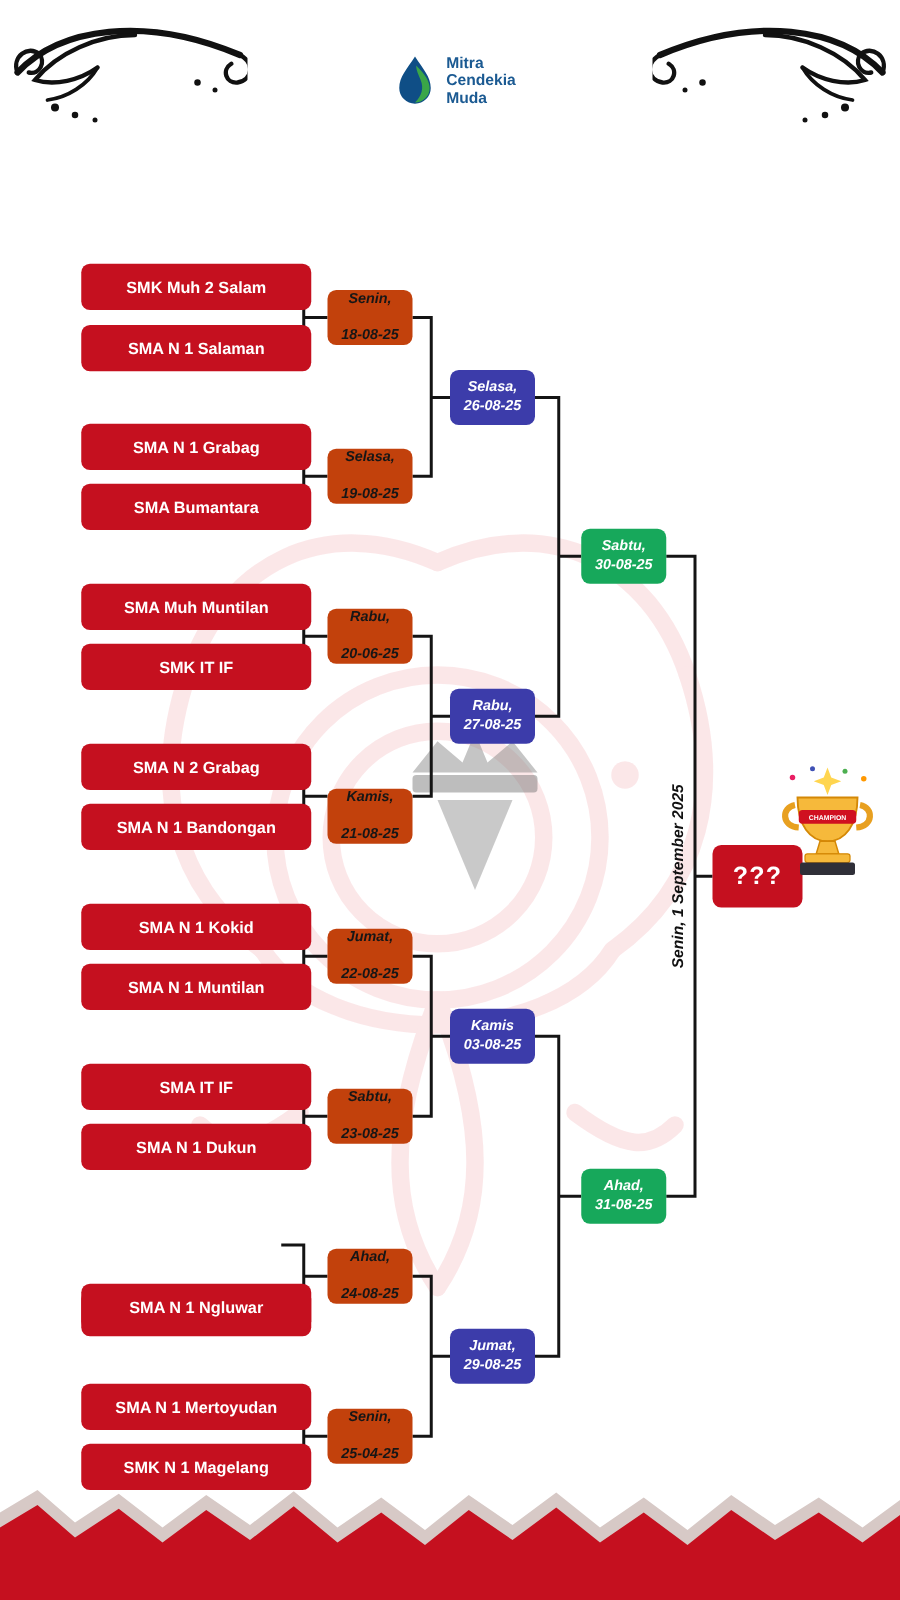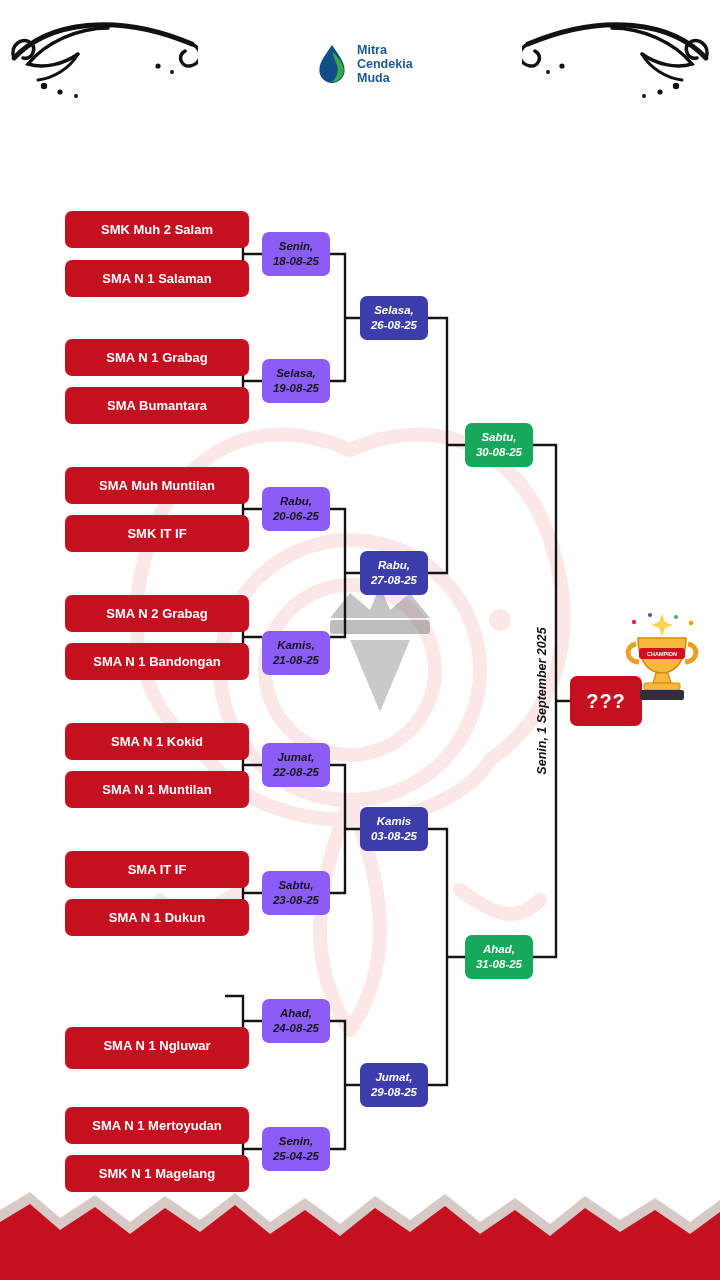--- a/index.html
+++ b/index.html
@@ -21,21 +21,21 @@
                 color:#fff;font-weight:800;font-size:28px;letter-spacing:.5px;z-index:2;}
 
   
   .lines{position:absolute;left:0;top:0;z-index:1;pointer-events:none;}
   .team{position:absolute;left:65px;width:184px;height:37px;background:#c5101f;border-radius:7px;
         color:#fff;display:flex;align-items:center;justify-content:center;
         font-size:13px;font-weight:700;z-index:2;text-align:center;}
   .match{position:absolute;width:68px;height:44px;border-radius:7px;display:flex;flex-direction:column;
          align-items:center;justify-content:center;font-style:italic;font-weight:700;font-size:11.5px;
          line-height:1.3;text-align:center;z-index:2;}
-  .r1{left:262px;background:#8b5cf6;color:#161616;}
+  .r1{left:262px;background:#c2410c;color:#161616;justify-content:space-between;}
   .r2{left:360px;background:#3c3caa;color:#ffffff;}
   .r3{left:465px;background:#17a85b;color:#ffffff;}
   .champion-box{position:absolute;left:570px;top:676px;width:72px;height:50px;background:#c5101f;
                 border-radius:7px;color:#fff;display:flex;align-items:center;justify-content:center;
                 font-weight:800;font-size:20px;letter-spacing:1px;z-index:2;}
   .final-date{position:absolute;left:414px;top:692px;width:260px;height:18px;transform:rotate(-90deg);
               text-align:center;font-style:italic;font-weight:700;font-size:12.5px;color:#111;z-index:2;}
   .trophy{position:absolute;left:622px;top:610px;z-index:3;}
 
   .torn{position:absolute;left:0;top:0;z-index:4;pointer-events:none;}

